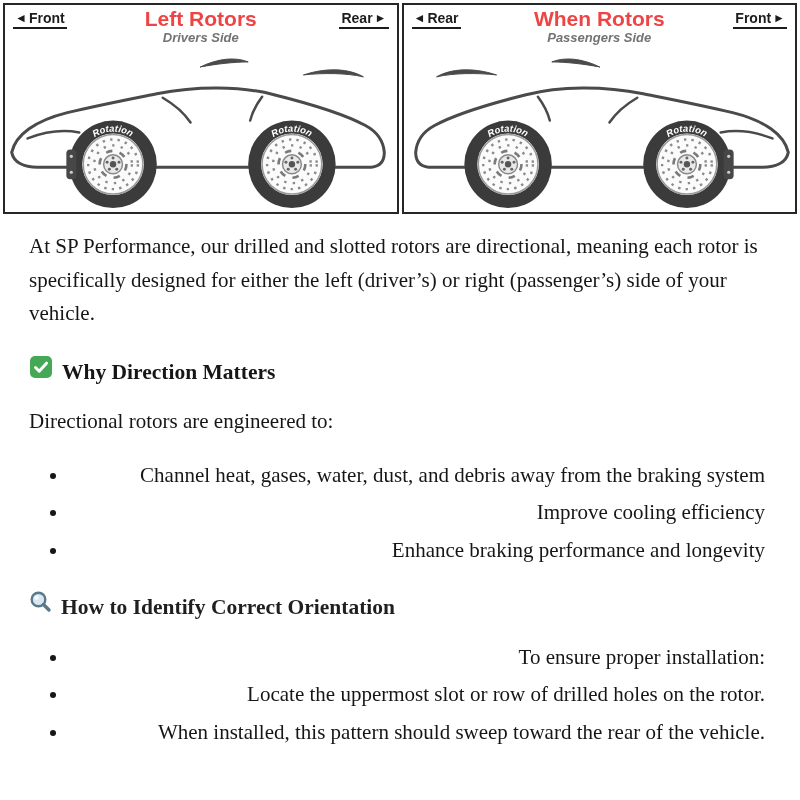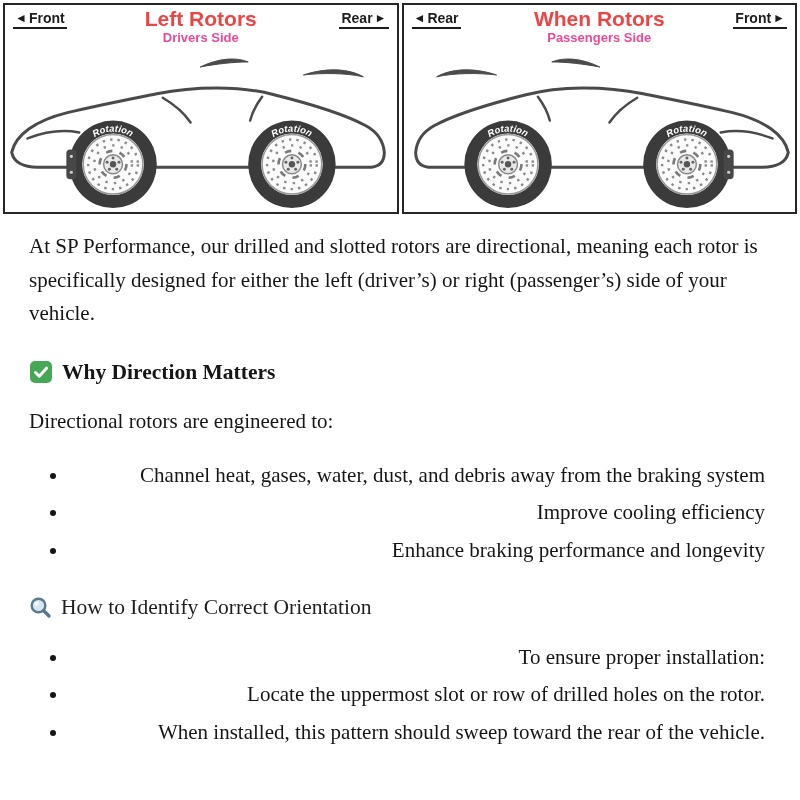--- a/index.html
+++ b/index.html
@@ -53,46 +53,46 @@
     display: block;
     font-size: 21px;
     font-weight: bold;
     color: #ef4444;
     line-height: 1.1;
   }
   .panel-subtitle {
     display: block;
     font-size: 13px;
     font-weight: bold;
-    color: #ec4899;
+    font-style: italic;
+    color: #737373;
     line-height: 1.2;
   }
   .car-svg {
     position: absolute;
     left: 0; bottom: 2px;
     width: 391px; height: 157px;
     display: block;
   }
 
   
   .article {
     padding: 16px 28px 0 29px;
     font-size: 21px;
     line-height: 1.6;
   }
   .intro { margin: 0 0 20px 0; max-width: 750px; }
   .section-heading {
     display: flex;
-    align-items: center;
     gap: 9px;
     margin: 24px 0 16px 0;
     font-size: 21.5px;
   }
   .section-heading.bold { font-weight: bold; }
-  .section-heading.regular { font-weight: normal; color: #1f1f1f; }
+  .section-heading.regular { font-weight: bold; color: #1f1f1f; }
   .lead { margin: 0 0 20px 0; }
   ul.bullets {
     margin: 6px 0 6px 16px;
     padding-left: 24px;
     max-width: 720px;
   }
   ul.bullets li { margin: 5px 0; line-height: 1.55; text-align: right; }
   .icon-box { display: inline-flex; flex: 0 0 auto; }
 </style>
 </head>

